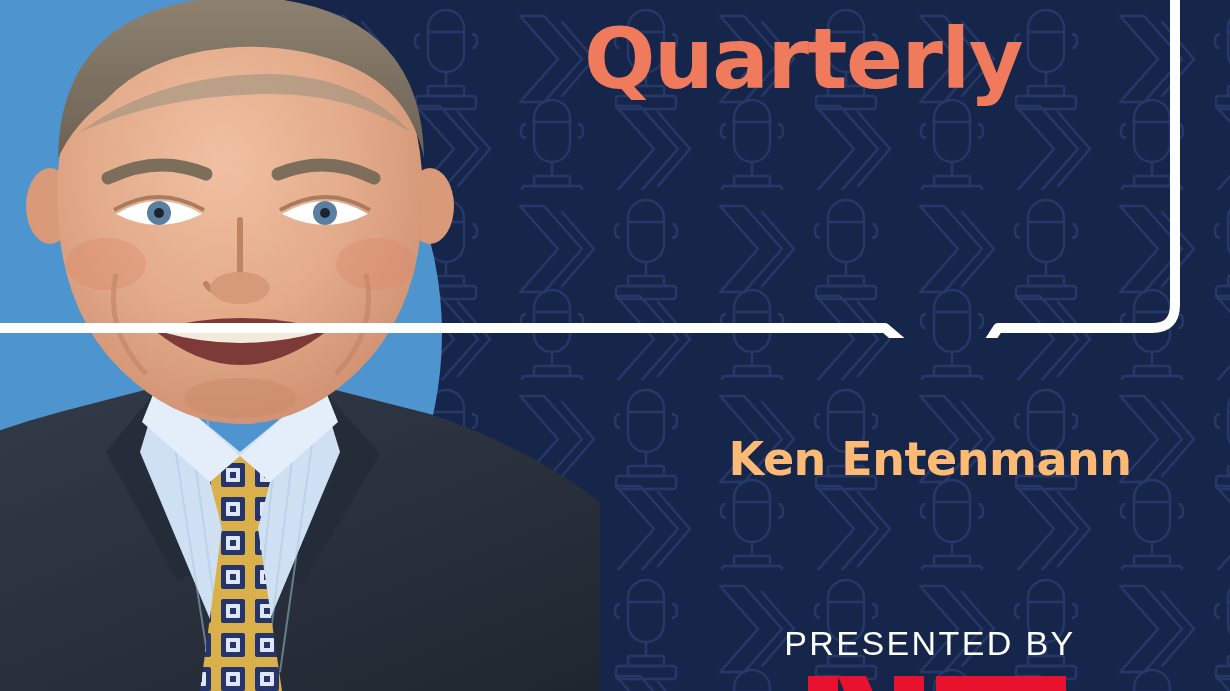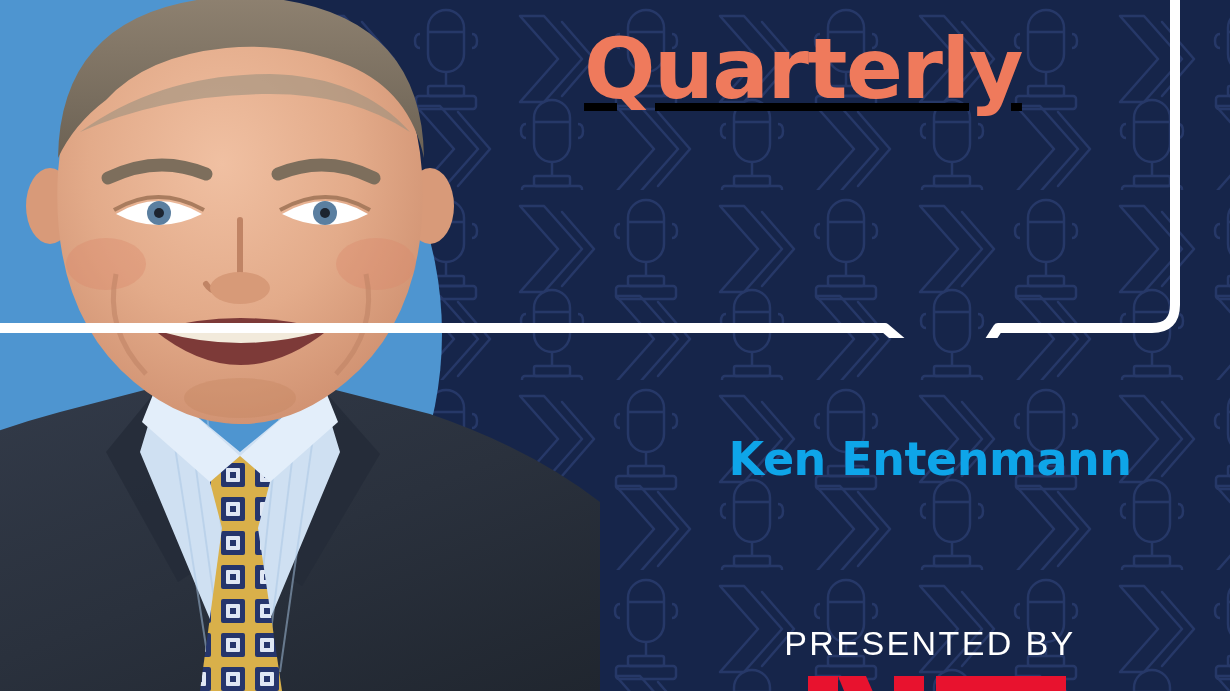--- a/index.html
+++ b/index.html
@@ -44,23 +44,22 @@
     left:-30px;top:-40px;
     width:1212px;height:378px;
     z-index:4;
     pointer-events:none;
   }
 
   
   .title-block{
     position:absolute;
     z-index:6;
-    left:548px;top:30px;
+    left:548px;top:20px;
     width:510px;
-    text-decoration:underline;
   }
   .title-line{
     color:#ef7a5c;
     font-family:"DejaVu Sans", sans-serif;
     font-weight:bold;
     font-size:84px;
     line-height:0.93;
     letter-spacing:-1.5px;
     text-align:center;
     margin:0;
@@ -78,21 +77,21 @@
     color:#ffffff;
     font-family:"Liberation Sans", sans-serif;
     font-weight:400;
     font-size:33px;
     line-height:1.02;
     letter-spacing:0px;
     margin:0;
     white-space:nowrap;
   }
   .guest-name{
-    color:#0ea5e9;
+    color:#fdba74;
     font-family:"DejaVu Sans", sans-serif;
     font-weight:bold;
     font-size:46px;
     line-height:1.12;
     letter-spacing:-0.5px;
     margin:2px 0 0 0;
     white-space:nowrap;
   }
 
   .presented-block{

